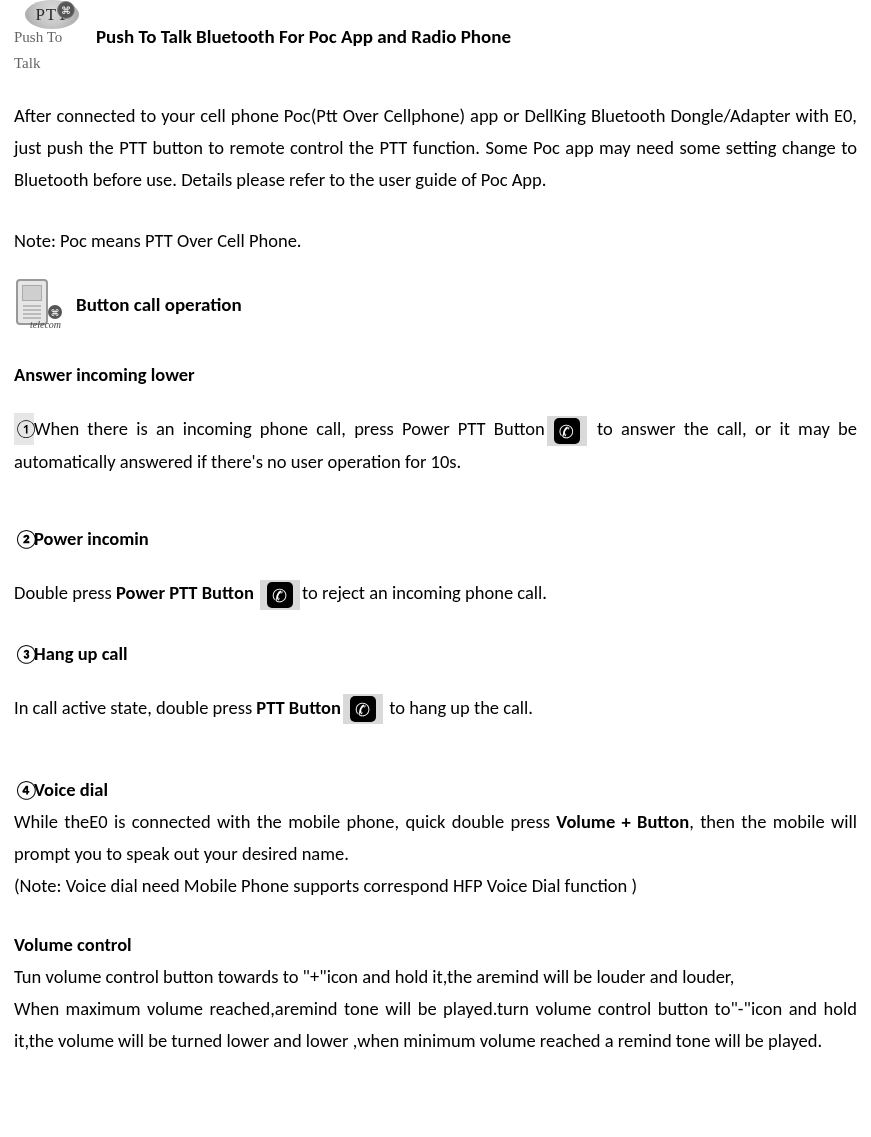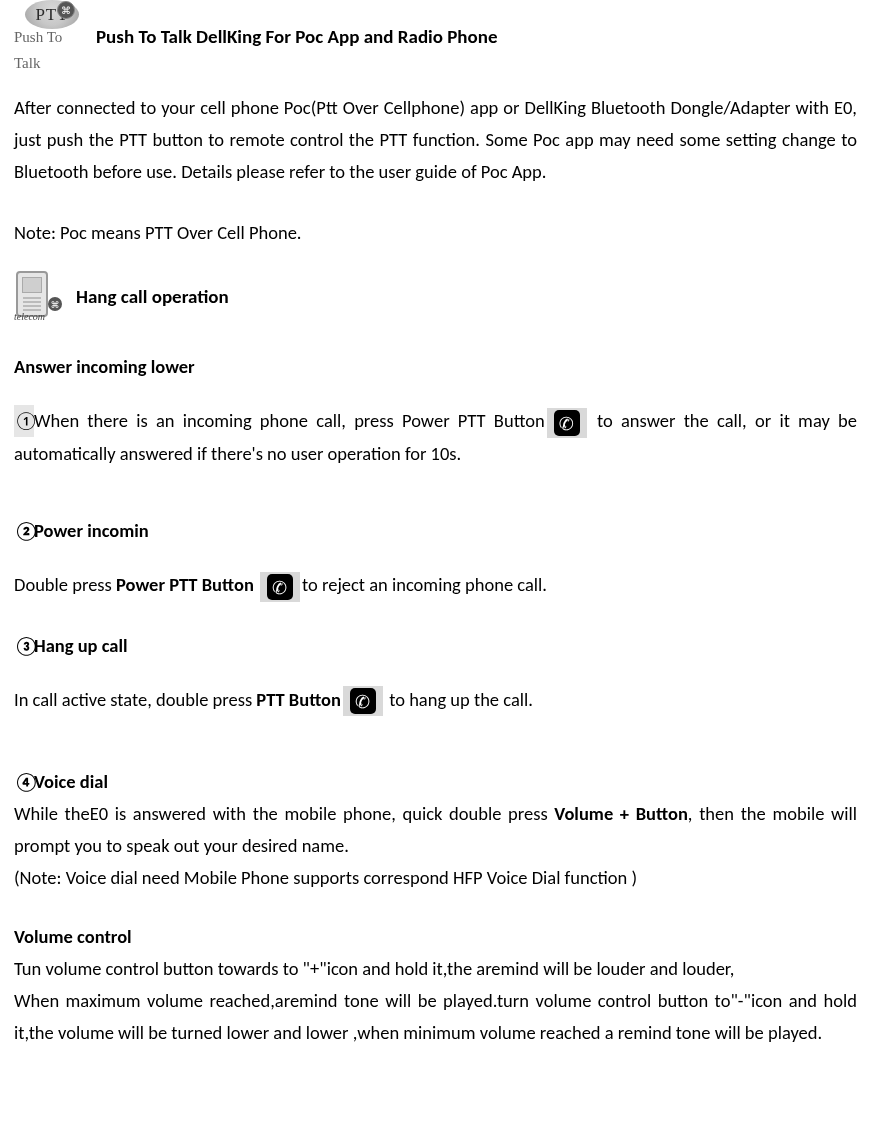--- a/index.html
+++ b/index.html
@@ -28,21 +28,21 @@
   .ptt-circle span { font-family: Georgia, serif; font-size: 17px; color:#2a2a2a; letter-spacing:1px;}
   .ptt-bt {
     position: absolute; right: 4px; bottom: 10px;
     width: 16px; height:16px; border-radius:50%;
     background:#555; color:#fff; font-size:10px;
     display:flex; align-items:center; justify-content:center;
     border:1px solid #888;
   }
   .ptt-label { font-family: Georgia, serif; font-size:15px; color:#666; margin-top:-4px;}
   .main-title { font-weight: bold; font-size: 19px; padding-bottom: 8px;}
-  .para { text-align: justify; margin: 30px 0 0 0; }
+  .para { text-align: justify; margin: 38px 0 0 0; }
   .bold { font-weight: bold; }
   .sect-heading { font-weight: normal; margin-top: 30px; }
   .phone-row { display:flex; align-items:center; margin-top:22px;}
   .telecom-icon { width:50px; height:52px; position:relative; margin-right:12px;}
   .telecom-phone {
     width:28px; height:42px; border:2px solid #999; border-radius:4px;
     background:#e6e6e6; position:relative; margin-left:2px;
   }
   .telecom-phone::before {
     content:""; position:absolute; top:4px; left:4px; right:4px; height:14px;
@@ -52,21 +52,21 @@
     content:""; position:absolute; bottom:4px; left:5px; right:5px; height:14px;
     background: repeating-linear-gradient(#bbb, #bbb 2px, #e6e6e6 2px, #e6e6e6 4px);
   }
   .telecom-bt {
     position:absolute; right:2px; bottom:12px;
     width:14px; height:14px; border-radius:50%;
     background:#555; color:#fff; font-size:9px;
     display:flex; align-items:center; justify-content:center;
   }
   .telecom-label {
-    position:absolute; bottom:-2px; left:0; font-family: Georgia, serif;
+    position:absolute; bottom:-2px; left:16px; font-family: Georgia, serif;
     font-size:10px; font-style:italic; color:#444;
   }
   .sub-heading { font-weight:bold; margin-top:28px; }
   .body-line { margin-top:22px; text-align:justify; }
   .body-line2 { margin-top:0; text-align:justify; }
   .circled { display:inline-block; width:20px; }
   .hl { background:#e6e6e6; }
   .phone-btn {
     display:inline-block; width:40px; height:30px; vertical-align:middle;
     background:#d9d9d9; position:relative; margin:0 2px;
@@ -86,34 +86,34 @@
 <body>
 
 <div class="row">
   <div class="ptt-logo">
     <div class="ptt-circle">
       <span>PTT</span>
       <div class="ptt-bt">⌘</div>
     </div>
     <div class="ptt-label">Push To Talk</div>
   </div>
-  <div class="main-title">Push To Talk DellKing For Poc App and Radio Phone</div>
+  <div class="main-title">Push To Talk Bluetooth For Poc App and Radio Phone</div>
 </div>
 
 <div class="para">After connected to your cell phone Poc(Ptt Over Cellphone) app or  DellKing Bluetooth Dongle/Adapter with E0, just push the PTT button to remote control the PTT function. Some Poc app may need some setting change to Bluetooth before use. Details please refer to the user guide of Poc App.</div>
 
 <div class="sect-heading">Note: Poc means PTT Over Cell Phone.</div>
 
 <div class="phone-row">
   <div class="telecom-icon">
     <div class="telecom-phone"></div>
     <div class="telecom-bt">⌘</div>
     <div class="telecom-label">telecom</div>
   </div>
-  <div class="bold" style="font-size:19px;">Hang call operation</div>
+  <div class="bold" style="font-size:19px;">Button call operation</div>
 </div>
 
 <div class="sub-heading">Answer incoming lower</div>
 
 <div class="body-line">
   <span class="circled hl">①</span><span>When there is an incoming phone call, press Power PTT Button</span><span class="phone-btn"></span><span> to answer the call, or it may be automatically answered if there's no user operation  for 10s.</span>
 </div>
 
 <div class="gap"></div>
 <div class="sub-heading">
@@ -128,19 +128,19 @@
 </div>
 <div class="body-line">
   <span>In call active state, double press </span><span class="bold">PTT Button</span><span class="phone-btn"></span><span> to hang up the call.</span>
 </div>
 
 <div class="gap"></div>
 <div class="sub-heading" style="margin-top:32px;">
   <span class="circled">④</span><span>Voice dial</span>
 </div>
 <div class="body-line2 just">
-  <span>While theE0 is answered with the mobile phone, quick double press </span><span class="bold">Volume + Button</span><span>, then the mobile will prompt you to speak out your desired name.</span>
+  <span>While theE0 is connected with the mobile phone, quick double press </span><span class="bold">Volume + Button</span><span>, then the mobile will prompt you to speak out your desired name.</span>
 </div>
 <div class="body-line2">(Note: Voice dial need Mobile Phone supports correspond HFP Voice Dial function )</div>
 
 <div class="sub-heading">Volume control</div>
 <div class="body-line2">Tun volume control button towards to "+"icon and hold it,the aremind will be louder and louder,</div>
 <div class="body-line2 just">When maximum volume reached,aremind tone will be played.turn volume control  button to"-"icon and hold it,the volume will be turned lower and lower ,when minimum volume reached a remind tone will be played.</div>
 
 </body></html>

